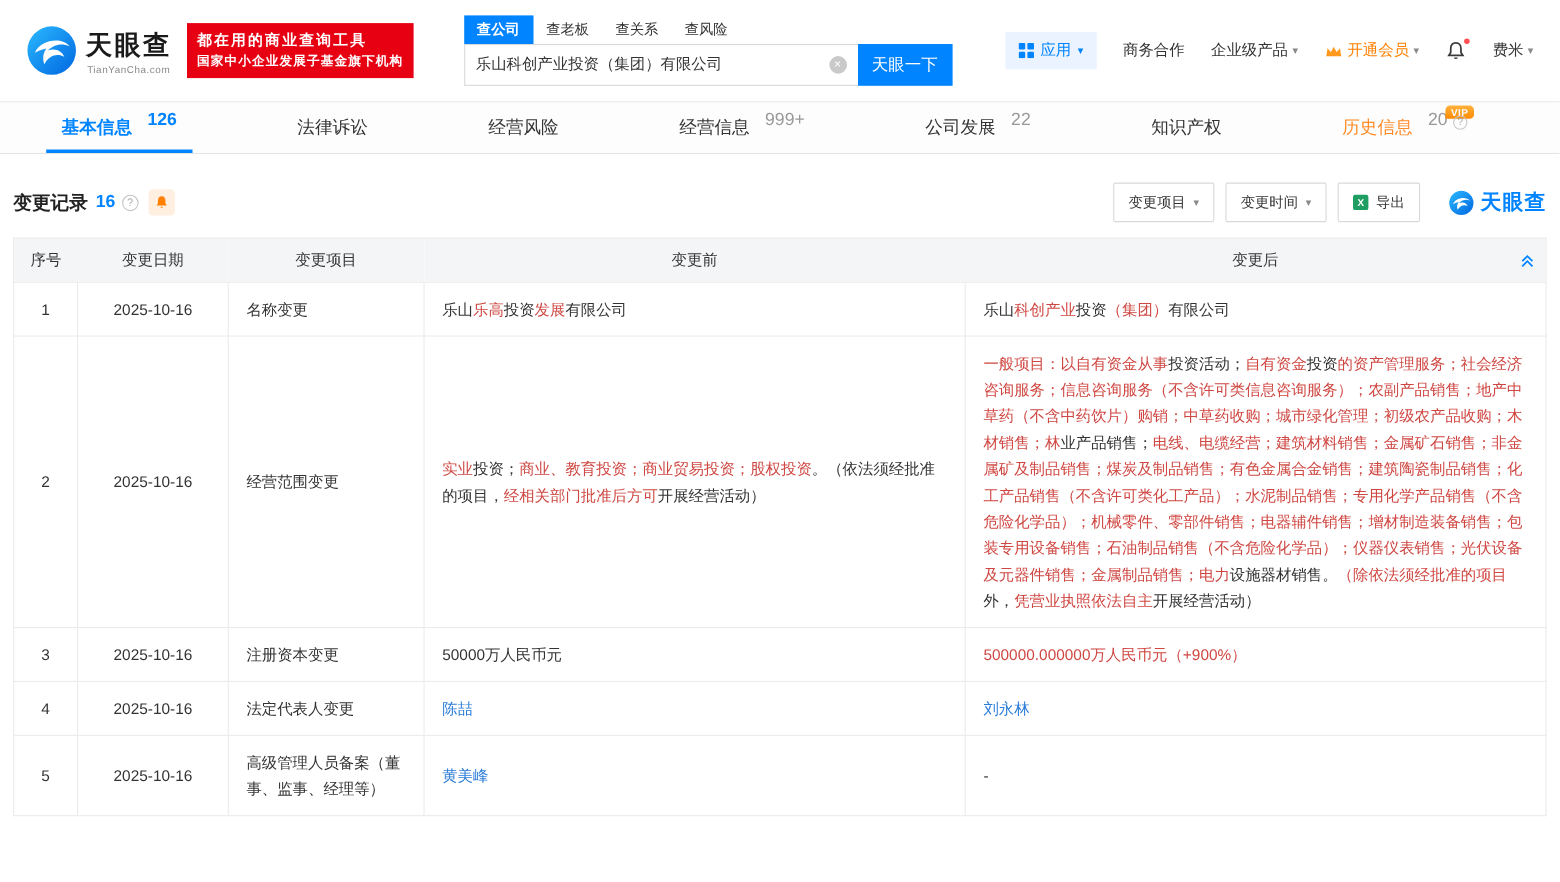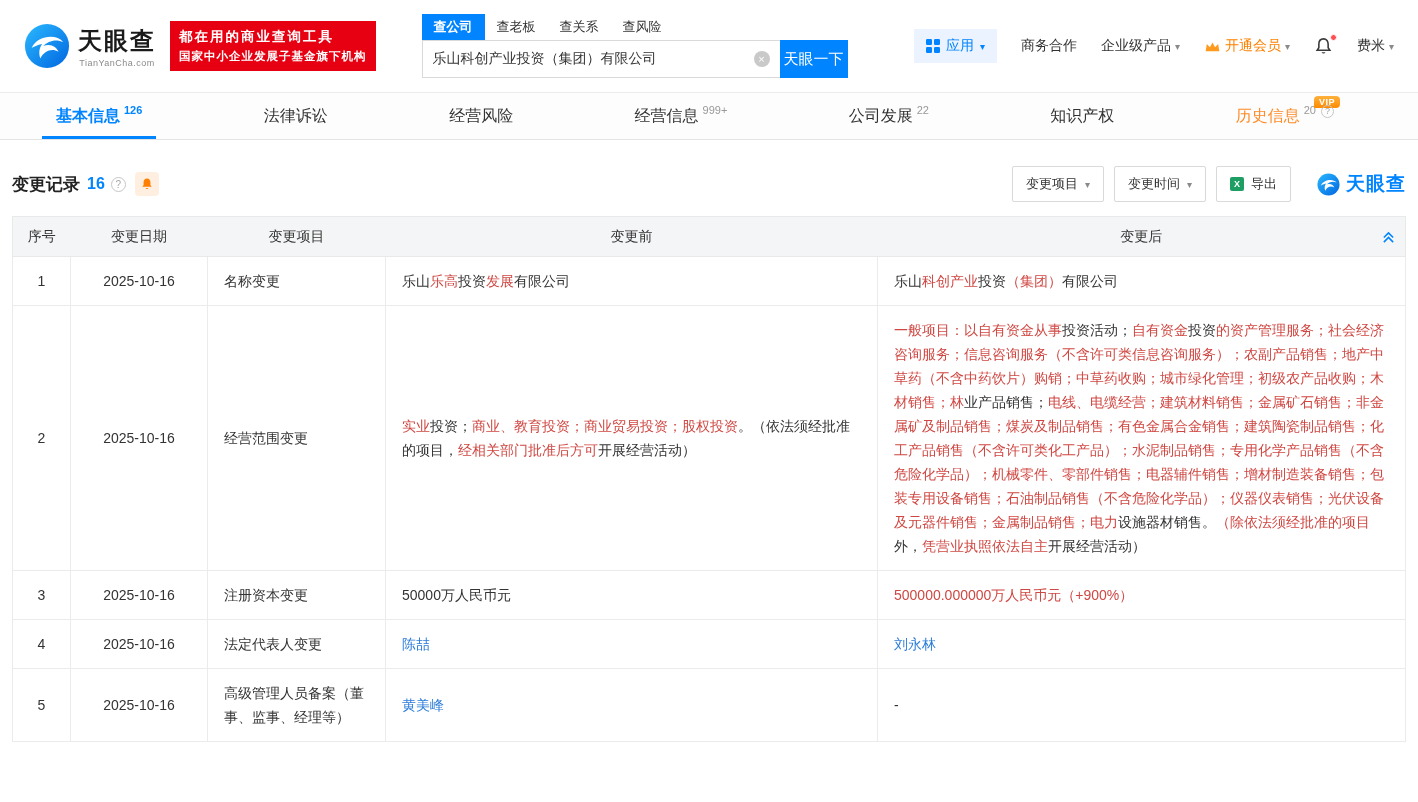--- a/index.html
+++ b/index.html
@@ -17,36 +17,36 @@
   .banner-l2 { font-size:11.5px; font-weight:bold; letter-spacing:1px; }
 
   .search-area { margin-left:46px; display:flex; flex-direction:column; align-self:center; }
   .search-tabs { display:flex; font-size:13px; }
   .stab { padding:4px 12px; cursor:pointer; color:#333; }
   .stab.active { background:#0084ff; color:#fff; font-weight:bold; }
   .search-box { display:flex; height:38px; }
   .search-input-wrap { width:358px; border:1px solid #d9d9d9; border-right:none; display:flex; align-items:center; padding:0 10px; background:#fff; }
   .search-input { flex:1; border:none; outline:none; font-size:14px; color:#333; font-family:inherit; background:transparent; }
   .clear-btn { width:16px; height:16px; border-radius:50%; background:#c9c9c9; color:#fff; font-size:11px; line-height:16px; text-align:center; cursor:pointer; }
-  .search-btn { width:68px; background:#0084ff; color:#fff; border:none; font-size:15px; cursor:pointer; font-family:inherit; }
+  .search-btn { width:86px; background:#0084ff; color:#fff; border:none; font-size:15px; cursor:pointer; font-family:inherit; }
 
   .top-menu { margin-left:auto; display:flex; align-items:center; gap:24px; font-size:14px; }
   .menu-item { display:flex; align-items:center; gap:4px; cursor:pointer; white-space:nowrap; }
   .apps-btn { display:flex; align-items:center; gap:6px; background:#eaf3ff; color:#0084ff; padding:8px 12px; border-radius:0; cursor:pointer; }
   .apps-btn .caret { color:#0084ff; }
   .caret { font-size:10px; color:#8a8a8a; }
   .vip { color:#ff8000; }
   .bell-wrap { position:relative; cursor:pointer; display:flex; align-items:center; }
   .red-dot { position:absolute; top:-3px; right:-4px; width:7px; height:7px; background:#ff4d4f; border-radius:50%; border:1px solid #fff; }
 
   
   .nav-tabs { height:48px; border-top:1px solid #ececec; border-bottom:1px solid #e4e4e4; display:flex; align-items:stretch; justify-content:space-between; padding:0 70px 0 42px; background:#fdfdfd; font-size:16px; }
   .nav-tab { display:flex; align-items:center; padding:0 14px; position:relative; cursor:pointer; color:#333; }
   .nav-tab.active { color:#0084ff; font-weight:bold; box-shadow:inset 0 -3px 0 #0084ff;text-align:center; }
-  .nav-count { font-size:11px; color:#999; margin-left:4px; position:relative; top:-6px; font-weight:normal; }
+  .nav-count { font-size:16px; color:#999; margin-left:14px; position:relative; top:-6px; font-weight:normal; }
   .nav-tab.active .nav-count { color:#0084ff; font-weight:bold; }
   .nav-tab.vip-tab { color:#ff8c28; }
   .vip-badge { position:absolute; top:3px; right:8px; background:linear-gradient(180deg,#ffb13d,#ff8a00); color:#fff; font-size:9px; font-weight:bold; padding:1px 5px; border-radius:4px 4px 4px 1px; letter-spacing:.5px; }
   .help-circle { display:inline-flex; width:15px; height:15px; border-radius:50%; border:1px solid #c6c6c6; color:#a8a8a8; font-size:10px; align-items:center; justify-content:center; margin-left:6px; cursor:pointer; flex:none; }
   .help-circle.sm { width:13px; height:13px; font-size:9px; position:relative; top:-5px; margin-left:5px; }
 
   
   .main { padding:0 12px; }
   .section-header { margin-top:26px; display:flex; align-items:center; height:36px; }
   .section-title { font-size:17px; font-weight:bold; color:#222; }

